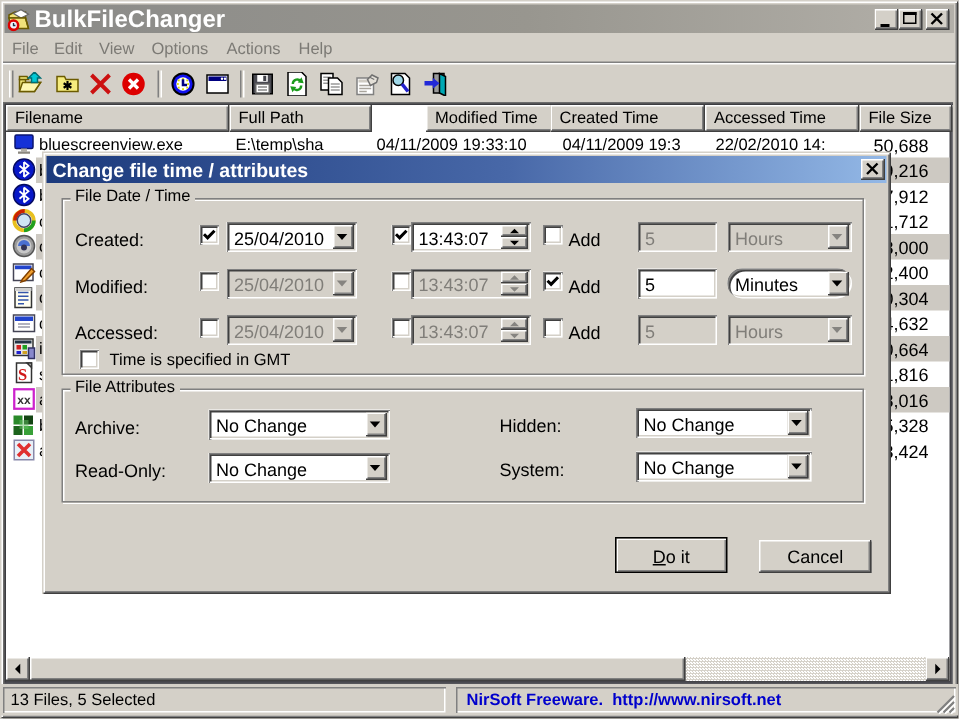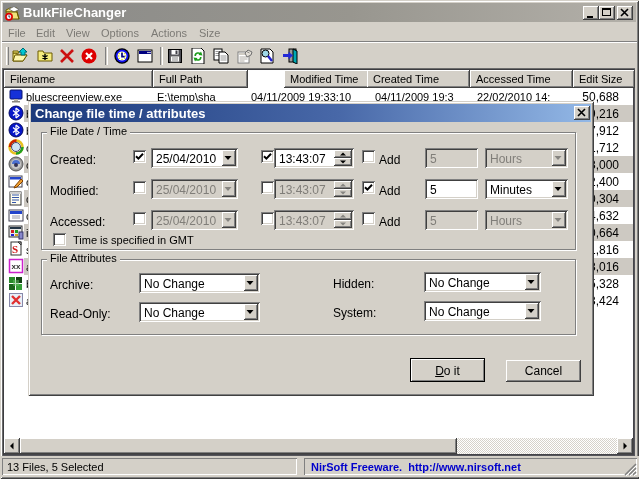--- a/index.html
+++ b/index.html
@@ -17,21 +17,21 @@
 <div class="abs" style="left:0;top:0;width:639px;height:479px;box-shadow:inset 1px 1px 0 #d4d0c8, inset -1px -1px 0 #404040, inset 2px 2px 0 #fff, inset -2px -2px 0 #808080;"></div>
 <div class="abs" style="left:3px;top:3px;width:633px;height:19px;background:linear-gradient(90deg,#8a8a88 0%,#98968f 55%,#b3b0a9 100%);"></div>
 <svg class="abs" style="left:5px;top:5px" width="16" height="16">
 <polygon points="1,5 5,3 12,3 12,7 1,7" fill="#f0e27a" stroke="#6a5a00" stroke-width="1"></polygon>
 <polygon points="4,4 9,1.5 14,4.5 9,7" fill="#ffffff" stroke="#666" stroke-width="0.8"></polygon>
 <polygon points="1,7 12,7 14,14 2,14" fill="#f0e27a" stroke="#6a5a00" stroke-width="1"></polygon>
 <path d="M12,7 l2,7" stroke="#6a5a00"></path>
 <circle cx="4" cy="11.8" r="3.1" fill="#eef4ff" stroke="#dd0000" stroke-width="1.7"></circle>
 <path d="M4 10.3 L4 12 L5.3 12" stroke="#234" stroke-width="0.9" fill="none"></path>
 </svg>
-<div class="abs" style="left:23px;top:5px;font-size:13px;font-weight:bold;color:#fff;letter-spacing:0px;">BulkFileChanger</div>
+<div class="abs" style="left:23px;top:5px;font-size:16px;font-weight:bold;color:#fff;letter-spacing:0px;">BulkFileChanger</div>
 <div class="abs btnface" style="left:583px;top:6px;width:16px;height:14px;">
     <svg width="14" height="12" style="position:absolute;left:1px;top:1px">
       <rect x="3" y="9" width="6" height="2" fill="#000"></rect>
     </svg>
   </div>
 <div class="abs btnface" style="left:599px;top:6px;width:16px;height:14px;">
     <svg width="14" height="12" style="position:absolute;left:1px;top:1px">
       <rect x="2.5" y="1.5" width="8" height="7" fill="none" stroke="#000" stroke-width="1"></rect>
       <rect x="2" y="1" width="9" height="2" fill="#000"></rect>
     </svg>
@@ -39,21 +39,21 @@
 <div class="abs btnface" style="left:617px;top:6px;width:16px;height:14px;">
     <svg width="14" height="12" style="position:absolute;left:1px;top:1px">
       <path d="M3 2 L10 9 M10 2 L3 9" stroke="#000" stroke-width="1.6"></path>
     </svg>
   </div>
 <div class="abs" style="left:8px;top:27px;color:#7c7a75;">File</div>
 <div class="abs" style="left:36px;top:27px;color:#7c7a75;">Edit</div>
 <div class="abs" style="left:66px;top:27px;color:#7c7a75;">View</div>
 <div class="abs" style="left:101px;top:27px;color:#7c7a75;">Options</div>
 <div class="abs" style="left:151px;top:27px;color:#7c7a75;">Actions</div>
-<div class="abs" style="left:199px;top:27px;color:#7c7a75;">Size</div>
+<div class="abs" style="left:199px;top:27px;color:#7c7a75;">Help</div>
 <div class="abs" style="left:2px;top:41px;width:635px;height:2px;border-top:1px solid #808080;border-bottom:1px solid #fff;"></div>
 <div class="abs" style="left:6px;top:47px;width:3px;height:18px;border-left:1px solid #fff;border-right:1px solid #808080;"></div>
 <div class="abs" style="left:105px;top:47px;width:3px;height:18px;border-left:1px solid #808080;border-right:1px solid #fff;"></div>
 <div class="abs" style="left:160px;top:47px;width:3px;height:18px;border-left:1px solid #808080;border-right:1px solid #fff;"></div>
 <svg class="abs" style="left:12px;top:48px" width="16" height="16">
     <polygon points="1,5 1,13 11,13 15,7 5,7 5,5" fill="#f6ec7e" stroke="#6b5b00"></polygon>
 <polygon points="1,5 1,3 6,3 7,5" fill="#f6ec7e" stroke="#6b5b00"></polygon>
 <polygon points="3,7 15,7 11,13 1,13" fill="#fdf7b0" stroke="#6b5b00"></polygon>
 <polygon points="9,1 13,5 11,5 11,8 7,8 7,5 5,5" fill="#00c8d4" stroke="#006d74" transform="translate(2,-1)"></polygon>
   </svg>
@@ -128,21 +128,21 @@
     <polygon points="11,1 15,3 15,16 11,14" fill="#00a8b4" stroke="#000"></polygon>
     <line x1="1" y1="7.5" x2="7" y2="7.5" stroke="#2228d8" stroke-width="3"></line>
     <polygon points="6.5,3.8 11,7.5 6.5,11.2" fill="#2228d8"></polygon>
   </svg>
 <div class="abs" style="left:2px;top:68px;width:633px;height:388px;background:#fff;box-shadow:inset 1px 1px 0 #6c6c6c, inset -1px -1px 0 #55555a, inset 2px 2px 0 #3c3c40, inset -2px -2px 0 #45454a;"></div>
 <div class="abs btnface" style="left:4px;top:70px;width:149px;height:18px;padding:3px 0 0 6px;color:#000;">Filename</div>
 <div class="abs btnface" style="left:153px;top:70px;width:95px;height:18px;padding:3px 0 0 6px;color:#000;">Full Path</div>
 <div class="abs btnface" style="left:248px;top:70px;width:119px;height:18px;padding:3px 0 0 6px;color:#000;margin-left:36px;">Modified Time</div>
 <div class="abs btnface" style="left:367px;top:70px;width:103px;height:18px;padding:3px 0 4px 6px;color:#000;">Created Time</div>
 <div class="abs btnface" style="left:470px;top:70px;width:103px;height:18px;padding:3px 0 0 6px;color:#000;">Accessed Time</div>
-<div class="abs btnface" style="left:573px;top:70px;width:62px;height:18px;padding:3px 0 0 6px;color:#000;">Edit Size</div>
+<div class="abs btnface" style="left:573px;top:70px;width:62px;height:18px;padding:3px 0 0 6px;color:#000;">File Size</div>
 <svg class="abs" style="left:8px;top:88px" width="16" height="16">
     <rect x="2" y="2" width="12" height="9" rx="1" fill="#1531d8" stroke="#0a1470"></rect>
     <rect x="6" y="11" width="4" height="2" fill="#b0aca4"></rect>
     <rect x="4" y="13" width="8" height="1.5" fill="#8a867e"></rect>
   </svg>
 <div class="abs" style="left:26px;top:91px;color:#000;white-space:nowrap;">bluescreenview.exe</div>
 <div class="abs" style="left:157px;top:91px;color:#000;">E:\temp\sha</div>
 <div class="abs" style="left:251px;top:91px;color:#000;">04/11/2009 19:33:10</div>
 <div class="abs" style="left:375px;top:91px;color:#000;">04/11/2009 19:3</div>
 <div class="abs" style="left:477px;top:91px;color:#000;">22/02/2010 14:</div>
@@ -352,21 +352,21 @@
     </div>
 <div class="abs sunken" style="left:334px;top:80px;width:13px;height:13px;background:#fff;">
       <svg width="13" height="13" style="position:absolute">
         <path d="M3 6.2 L5.4 8.6 L10 3.8" stroke="#000" stroke-width="2" fill="none"></path>
       </svg>
     </div>
 <div class="abs" style="left:351px;top:83px;">Add</div>
 <div class="abs field" style="left:397px;top:78px;width:53px;height:20px;">
       <div class="abs" style="left:5px;top:4px;color:#000;">5</div>
     </div>
-<div class="abs field" style="left:457px;top:78px;width:83px;height:20px;">
+<div class="abs field" style="left:457px;top:78px;width:83px;height:20px;border-radius:10px;">
       <div class="abs" style="left:5px;top:4px;color:#000;">Minutes</div>
       <div class="abs btnface" style="left:67px;top:2px;width:14px;height:16px;">
         <svg width="12" height="14" style="position:absolute;left:0;top:1px">
           <polygon points="2.5,5 9.5,5 6,9" fill="#000"></polygon>
         </svg>
       </div>
     </div>
 <div class="abs" style="left:22px;top:114px;">Accessed:</div>
 <div class="abs sunken" style="left:105px;top:111px;width:13px;height:13px;background:#fff;"></div>
 <div class="abs fielddis" style="left:123px;top:109px;width:87px;height:20px;">

